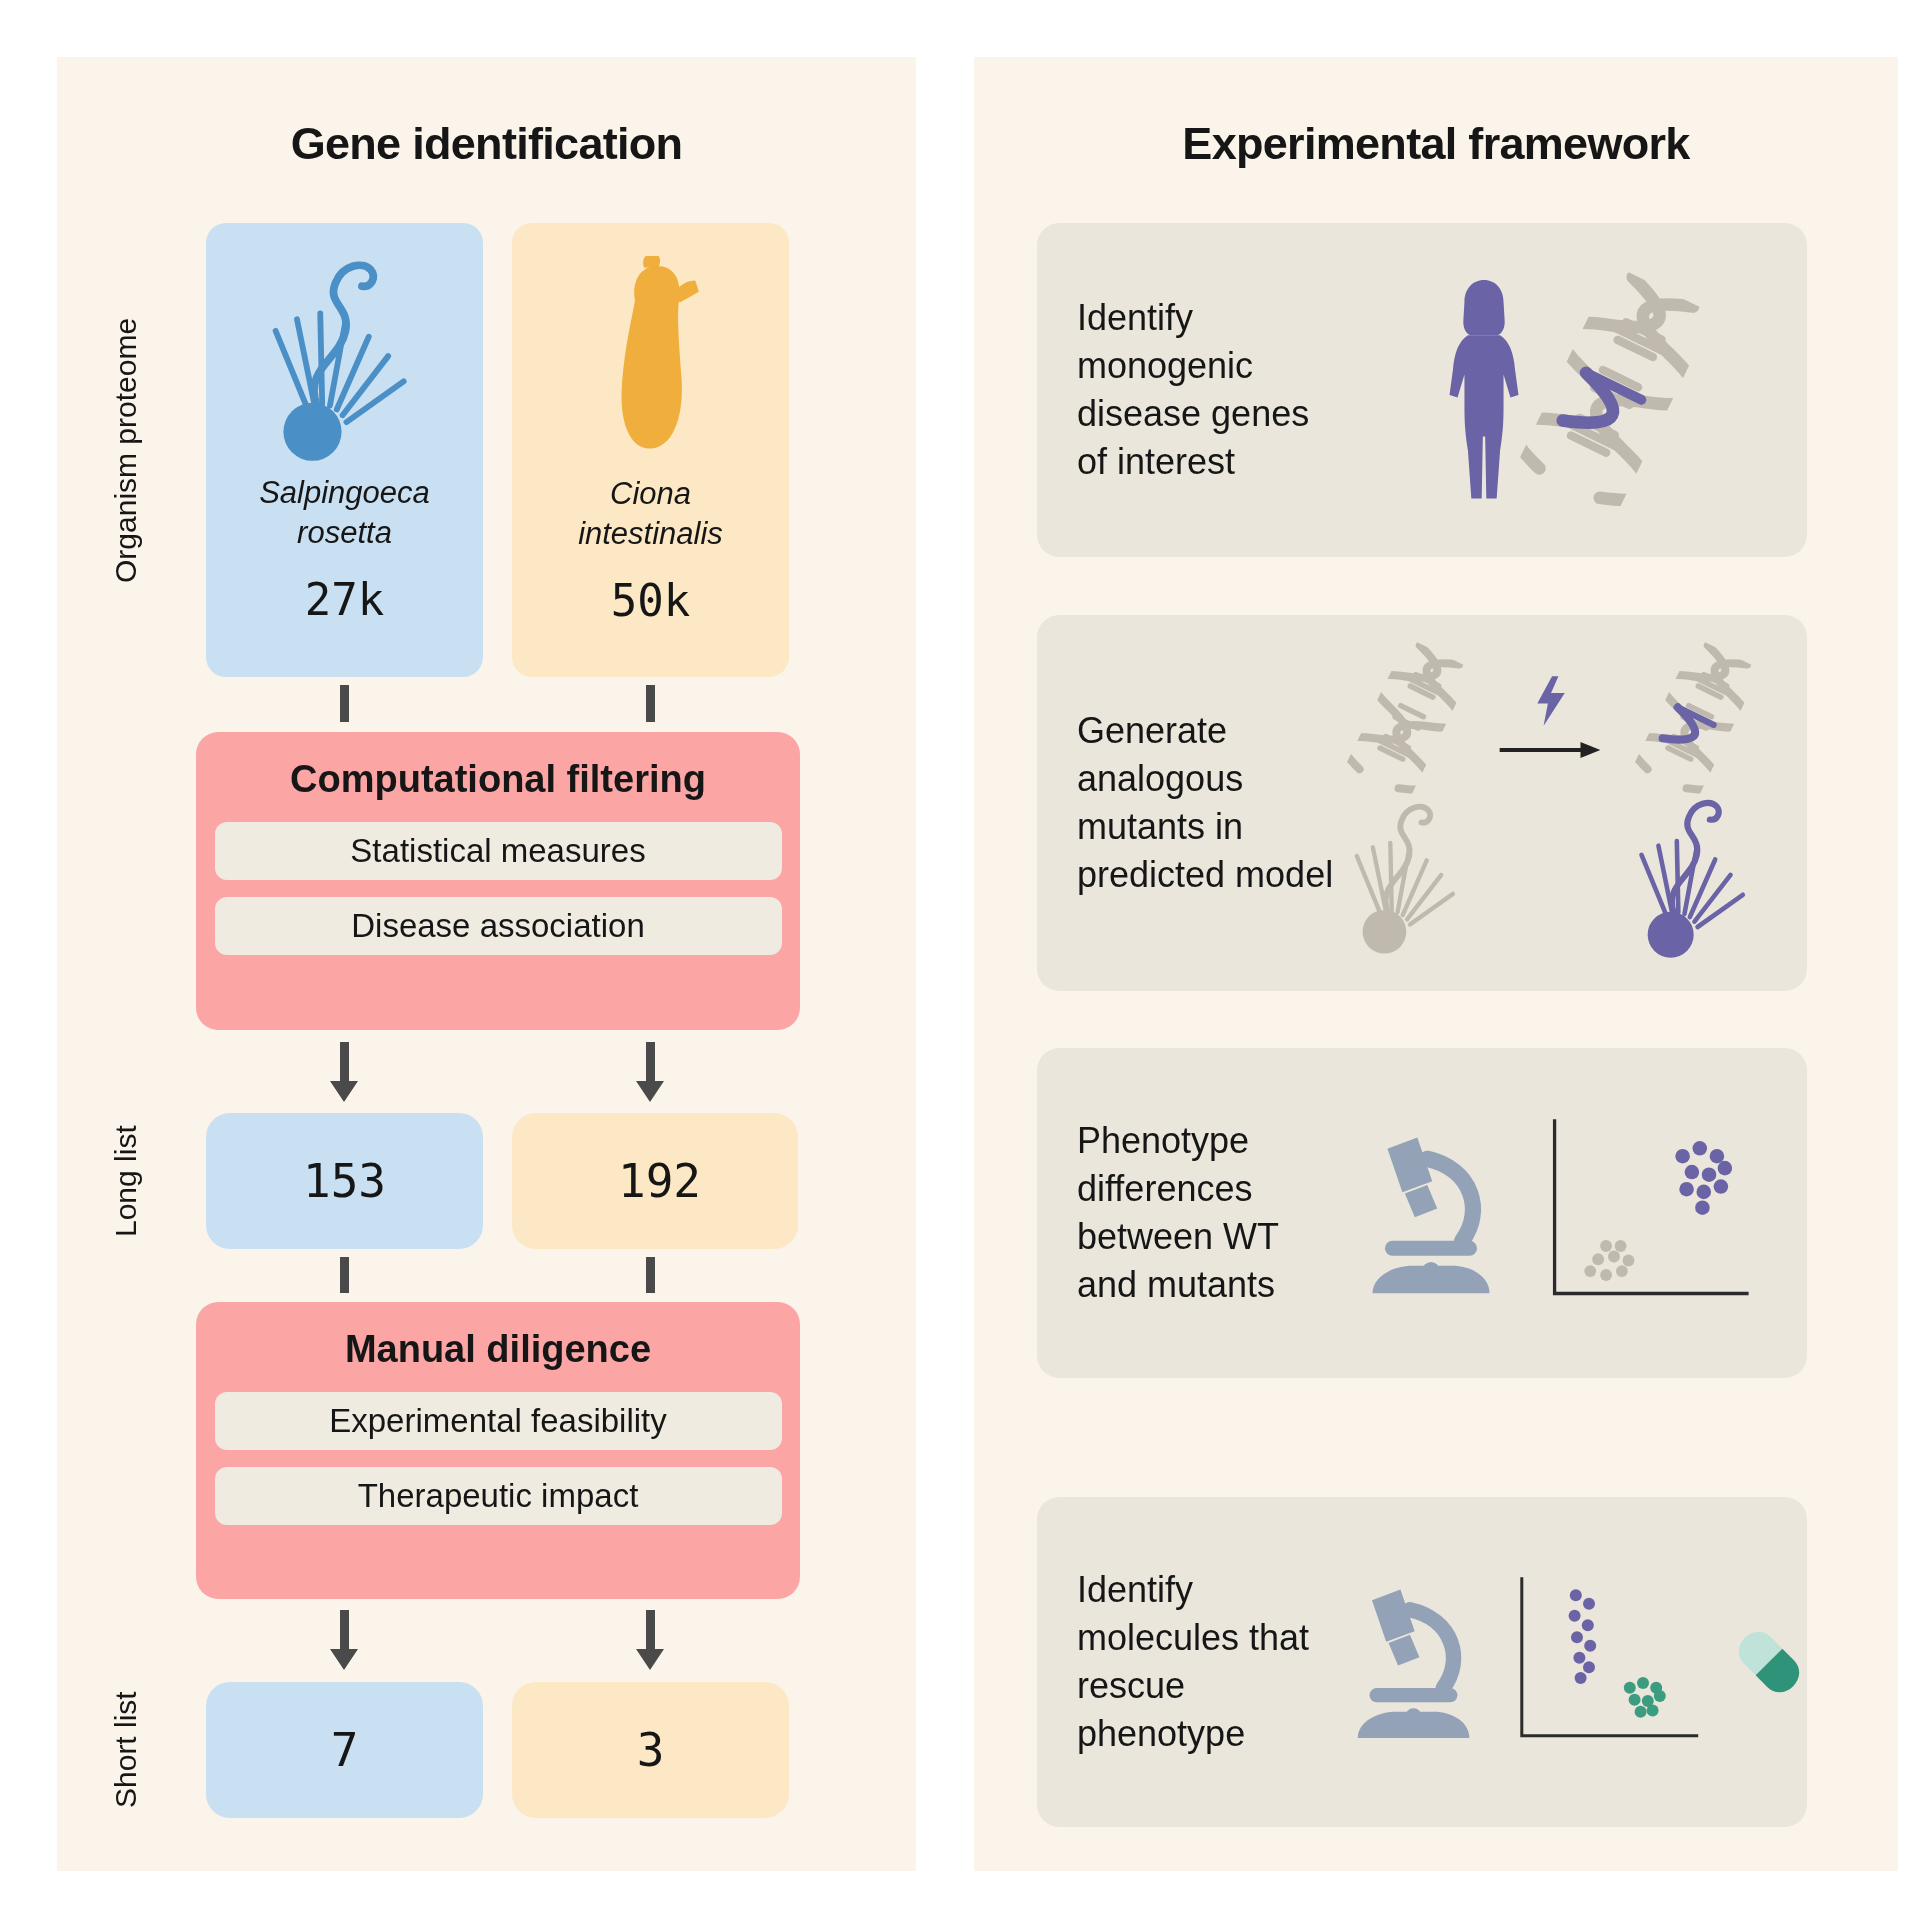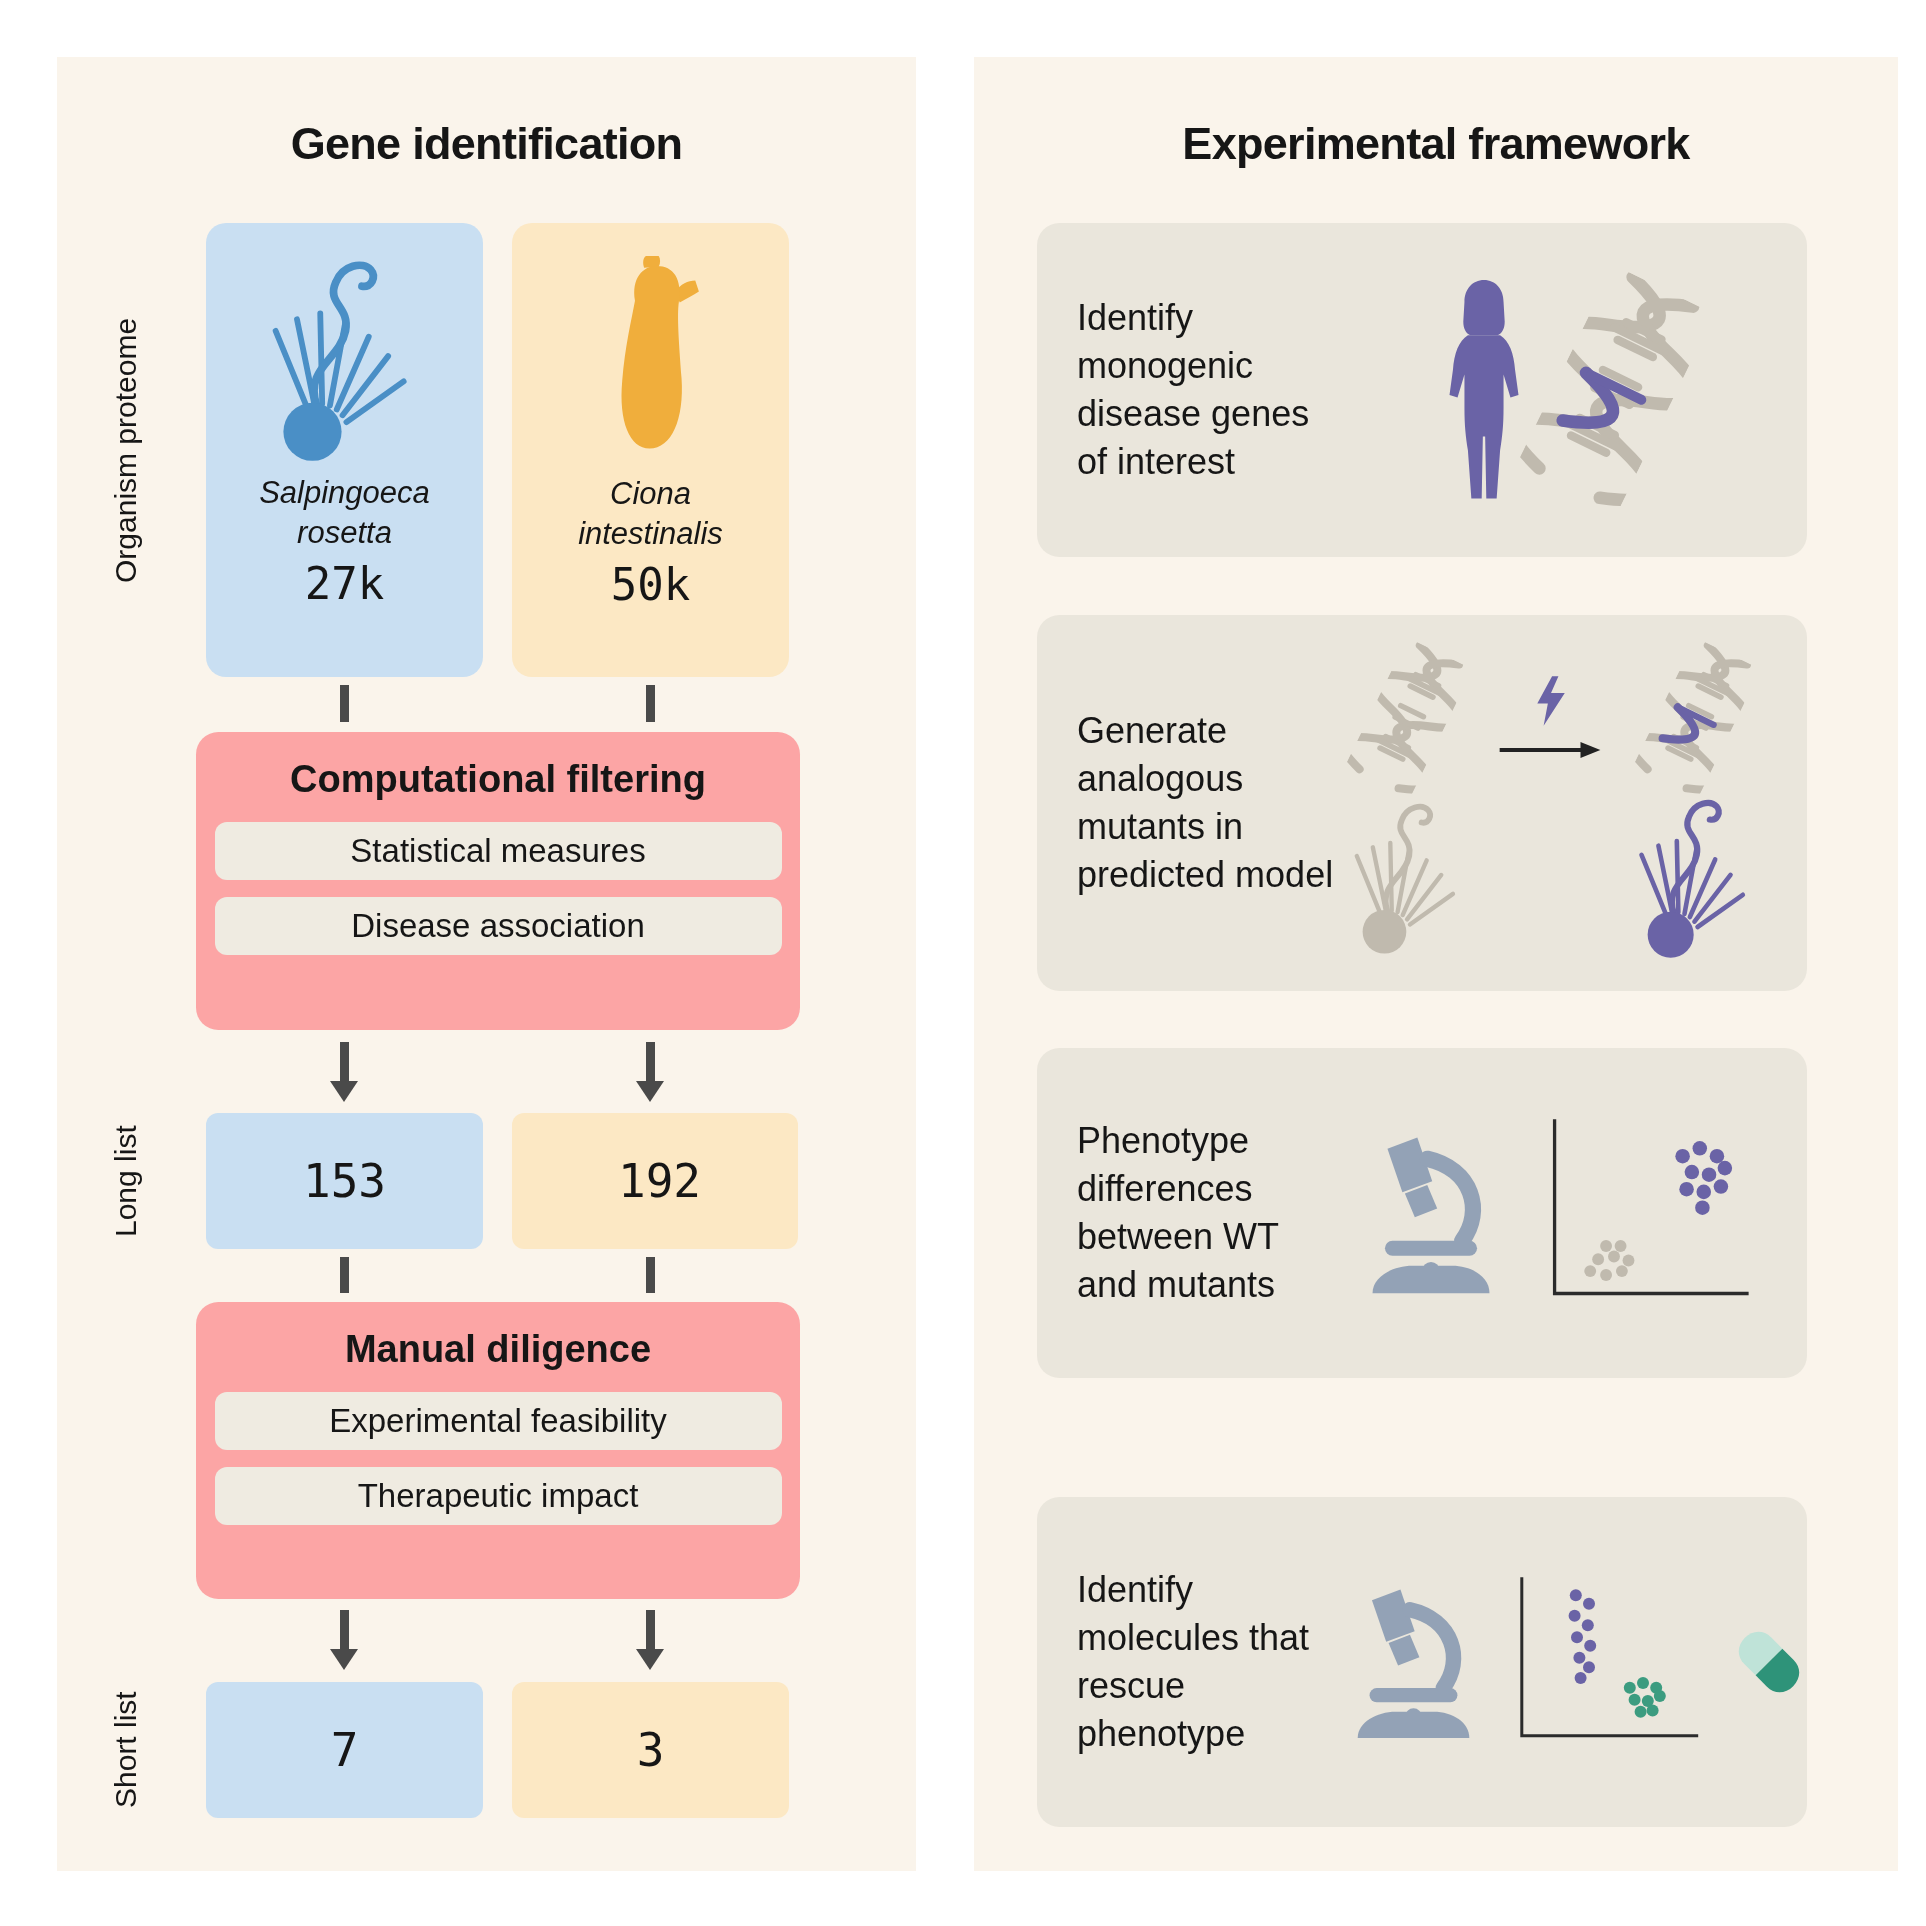--- a/index.html
+++ b/index.html
@@ -14,35 +14,35 @@
   
   .vlabel{position:absolute;left:44px;width:49px;display:flex;align-items:center;justify-content:center;
           writing-mode:vertical-rl;transform:rotate(180deg);font-size:30px;color:#161616;}
   .org-box{position:absolute;width:277px;height:454px;border-radius:20px;
            display:flex;flex-direction:column;align-items:center;padding-top:32px;box-sizing:border-box;}
   .box-blue{background:#C9DFF2;}
   .box-orange{background:#FCE8C4;}
   #salp-box{left:149px;top:166px;}
   #ciona-box{left:455px;top:166px;}
   .species-name{margin-top:9.2px;font-size:31px;font-style:italic;text-align:center;line-height:1.28;width:218px;}
-  .proteome-count{margin-top:5px;font-size:44px;font-family:"DejaVu Sans Mono",monospace;}
+  .proteome-count{margin-top:21px;font-size:44px;font-family:"DejaVu Sans Mono",monospace;}
 
   .stem{position:absolute;width:8.6px;background:#4a4a4a;}
   .arrowline{position:absolute;width:8.6px;background:#4a4a4a;}
   .arrowline::after{content:'';position:absolute;left:50%;bottom:-20px;transform:translateX(-50%);
                     border-style:solid;border-color:transparent;border-width:21px 14px 0 14px;
                     border-top-color:#4a4a4a;}
   .stage-box{position:absolute;left:139px;width:604px;background:#fca5a5;border-radius:22.4px;
              padding:26.4px 18.5px 0;box-sizing:border-box;}
   #stage1{top:675px;height:298px;}
   #stage2{top:1245px;height:297px;}
   .stage-title{margin:0 0 21px;text-align:center;font-size:38px;font-weight:700;}
   .stage-chip{height:58px;border-radius:12px;background:#EFEBE1;display:flex;align-items:center;
               justify-content:center;font-size:33px;margin-bottom:17px;}
-  .list-box{position:absolute;width:277px;height:136px;border-radius:12px;display:flex;
+  .list-box{position:absolute;width:277px;height:136px;border-radius:24px;display:flex;
             align-items:center;justify-content:center;font-size:46px;
             font-family:"DejaVu Sans Mono",monospace;}
 
   
   .step-card{position:absolute;left:63px;width:770px;background:#EAE6DC;border-radius:22.4px;
              display:flex;align-items:center;padding:0 40px;box-sizing:border-box;}
   #card1{top:166px;height:334px;}
   #card2{top:558px;height:376px;}
   #card3{top:991px;height:330px;}
   #card4{top:1440px;height:330px;}

